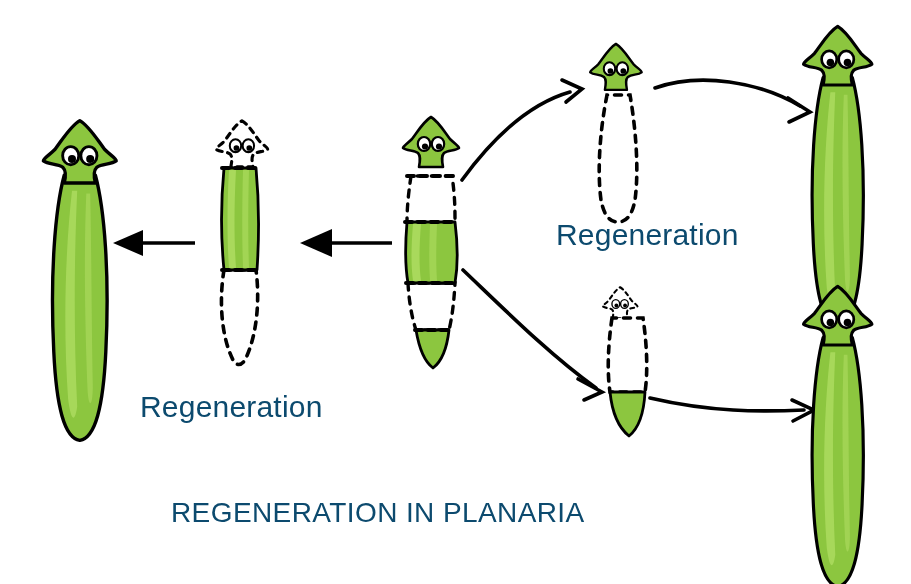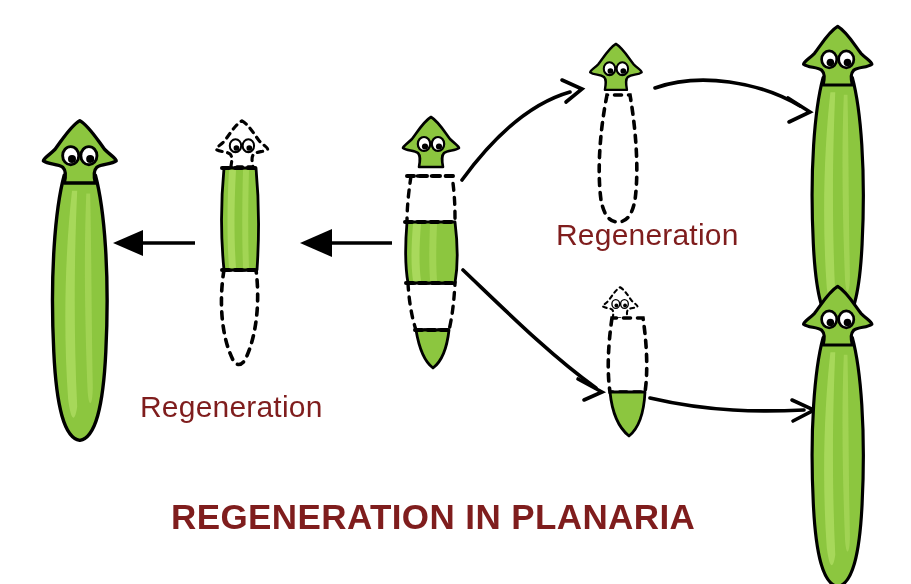--- a/index.html
+++ b/index.html
@@ -1,22 +1,22 @@
 <!DOCTYPE html>
 <html><head>
 <meta charset="utf-8">
 <style>
   html,body{margin:0;padding:0;background:#ffffff;}
   body{width:911px;height:584px;position:relative;overflow:hidden;
        font-family:"Liberation Sans","DejaVu Sans",sans-serif;}
   #stage{position:absolute;left:0;top:0;width:911px;height:584px;}
   svg{display:block;}
-  .lbl{position:absolute;color:#7f1d1d;white-space:nowrap;}
+  .lbl{position:absolute;color:#0c4a6e;white-space:nowrap;}
   .regen-label{font-size:30px;font-weight:400;letter-spacing:0.2px;}
-  .title{font-size:35px;font-weight:bold;letter-spacing:0.4px;}
+  .title{font-size:28px;font-weight:normal;letter-spacing:0.4px;}
 </style>
 </head>
 <body>
 
 <div id="stage">
 
 <svg width="911" height="584" viewBox="0 0 911 584" xmlns="http://www.w3.org/2000/svg">
 
   <defs>
 

